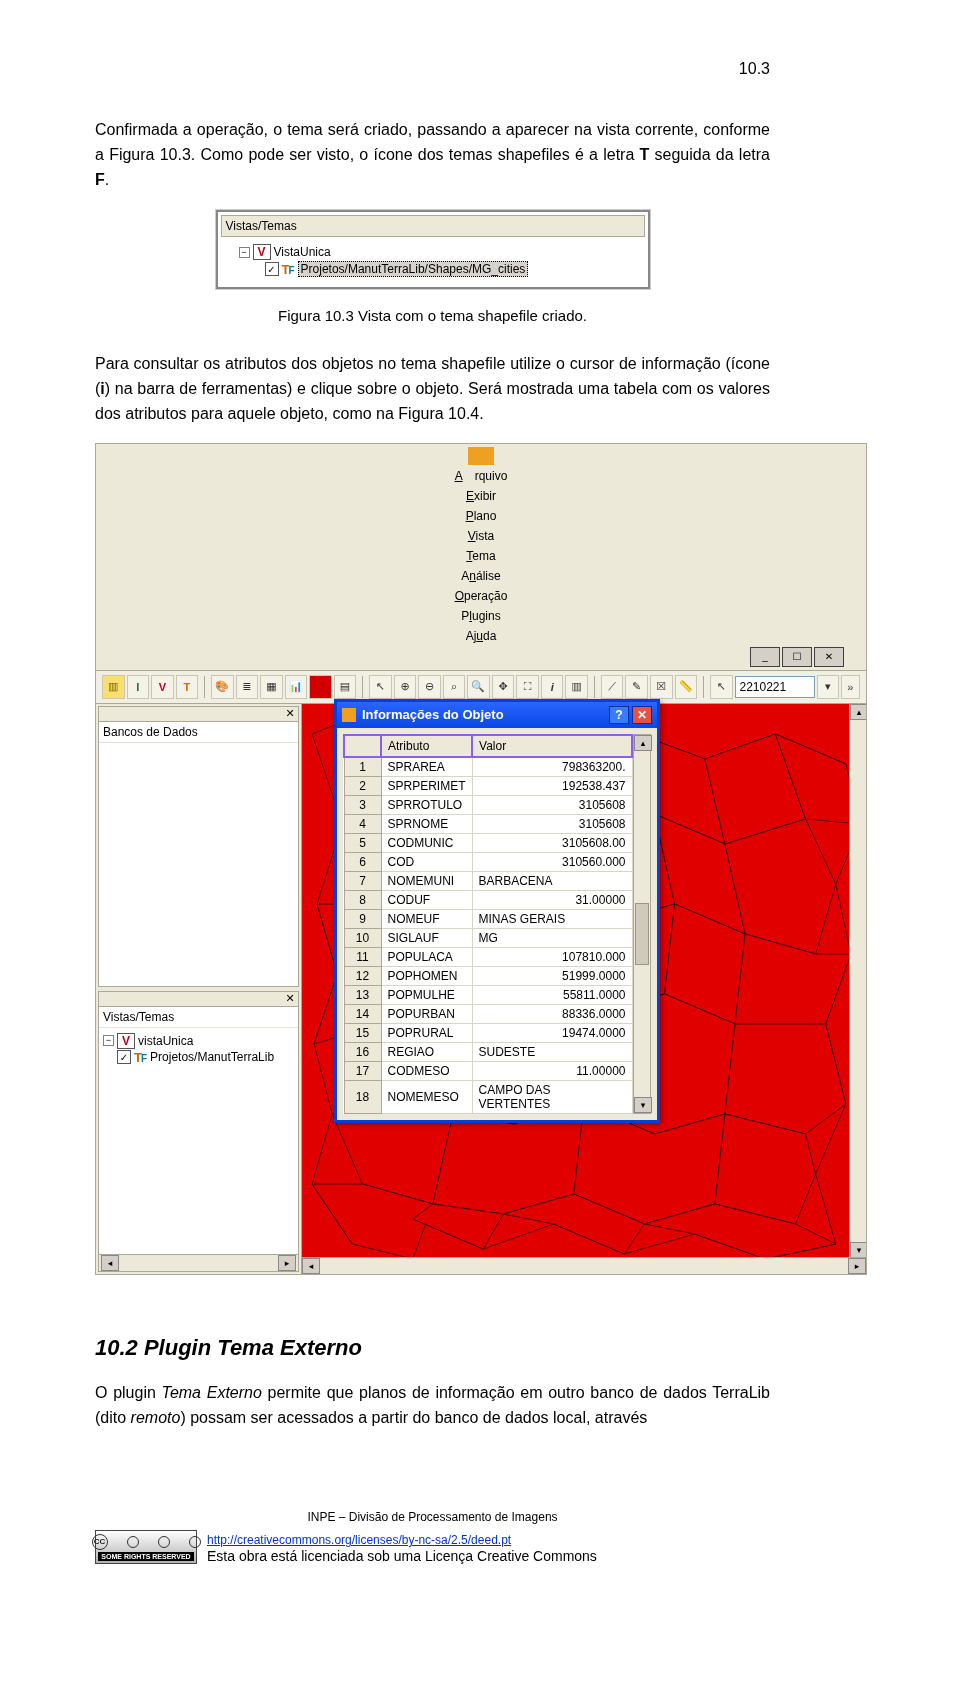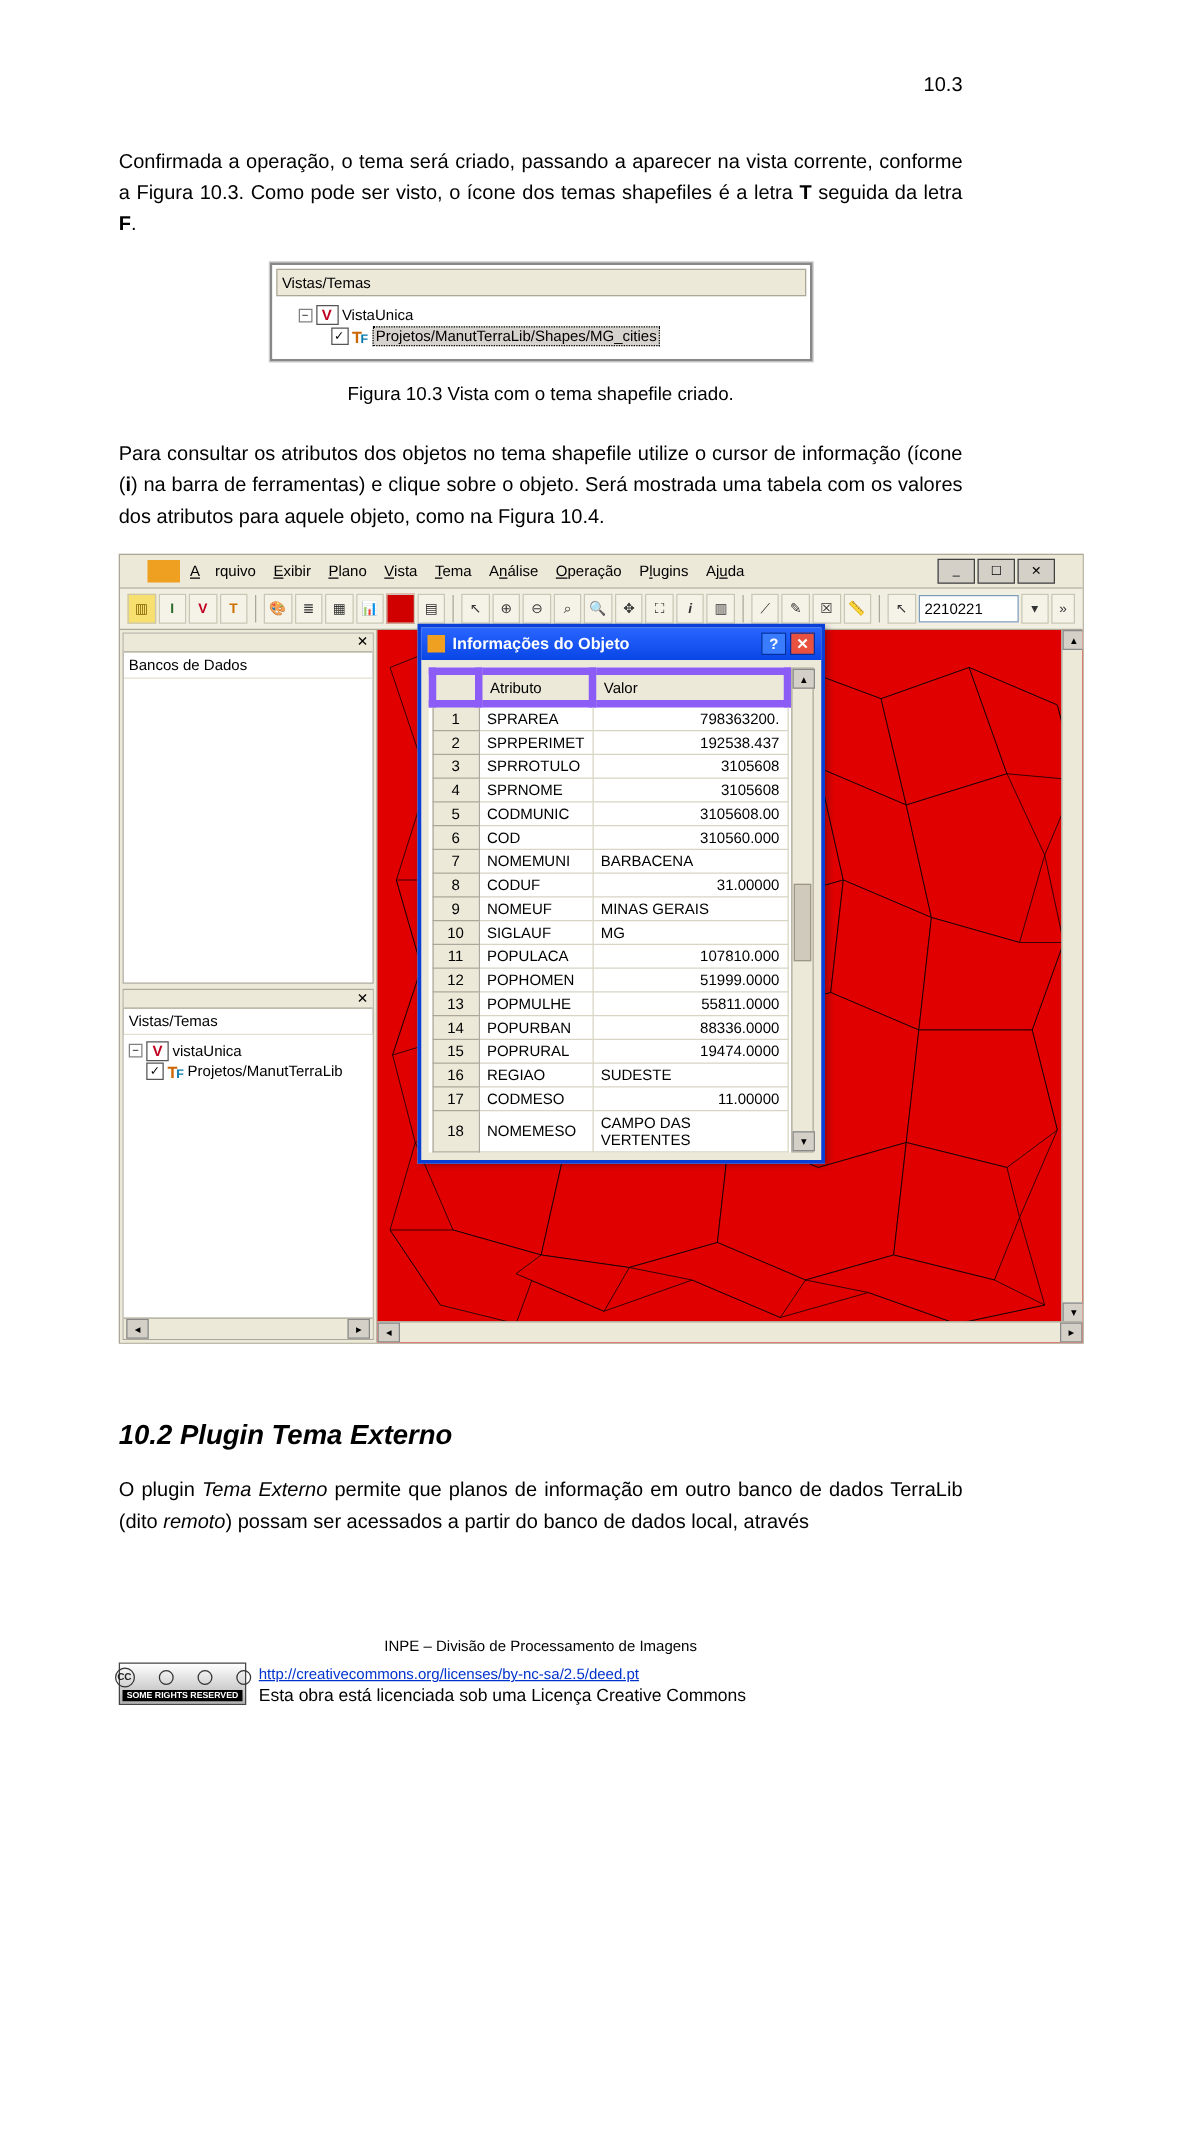--- a/index.html
+++ b/index.html
@@ -142,20 +142,21 @@
     font-family: Tahoma, Arial, sans-serif;
     font-size: 12px;
   }
   .menubar {
     display: flex;
     align-items: center;
     gap: 2px;
     padding: 3px 22px;
     border-bottom: 1px solid #aca899;
     background: #ece9d8;
+    flex-direction: column;
   }
   .menubar .logo {
     width: 14px; height: 14px;
     background: #f0a020; display: inline-block;
   }
   .menubar span {
     padding: 2px 6px;
   }
   .menubar span u { text-decoration: underline; }
   .winbtns {
@@ -304,21 +305,21 @@
     display: flex;
     padding: 6px;
   }
   .objtbl {
     border-collapse: collapse;
     background: #fff;
     flex: 1;
   }
   .objtbl th {
     background: #ece9d8;
-    border: 6px solid #8b5cf6;
+    border: 2px solid #8b5cf6;
     font-weight: normal;
     text-align: left;
     padding: 3px 6px;
     font-size: 12px;
   }
   .objtbl td {
     border: 1px solid #d8d5c4;
     padding: 2px 6px;
     font-size: 12px;
     background: #fff;

